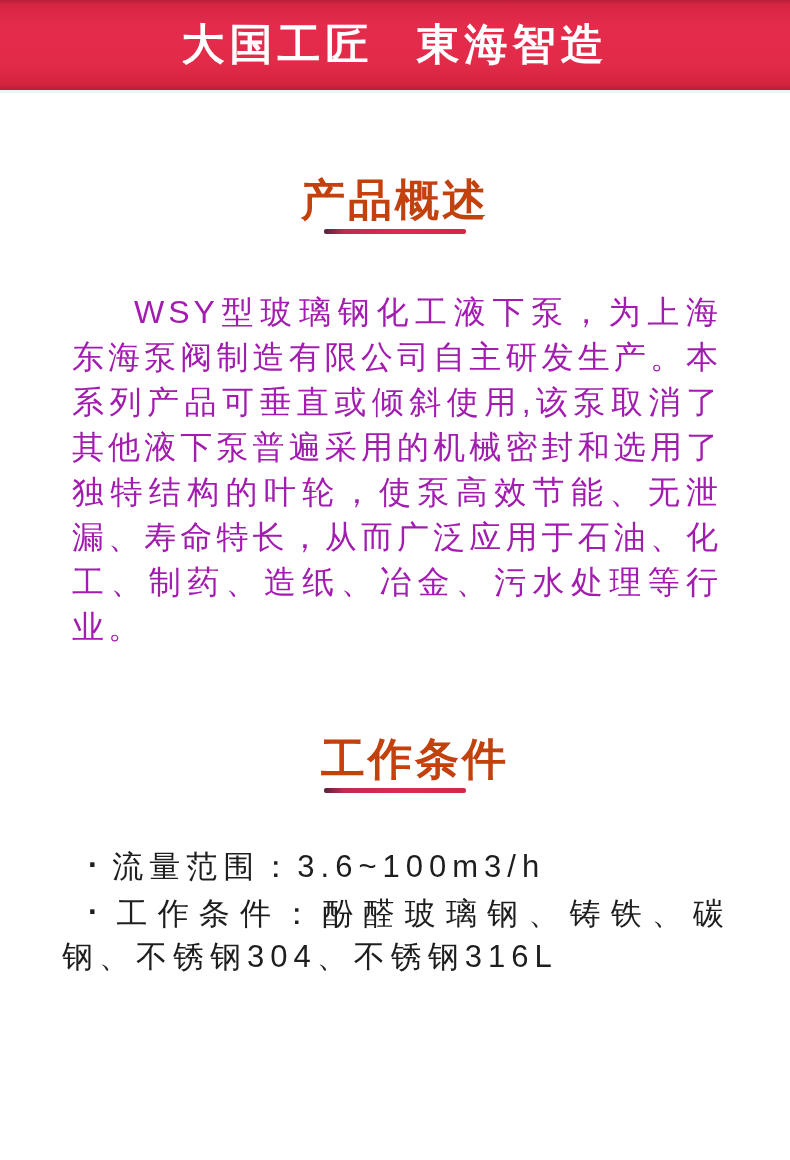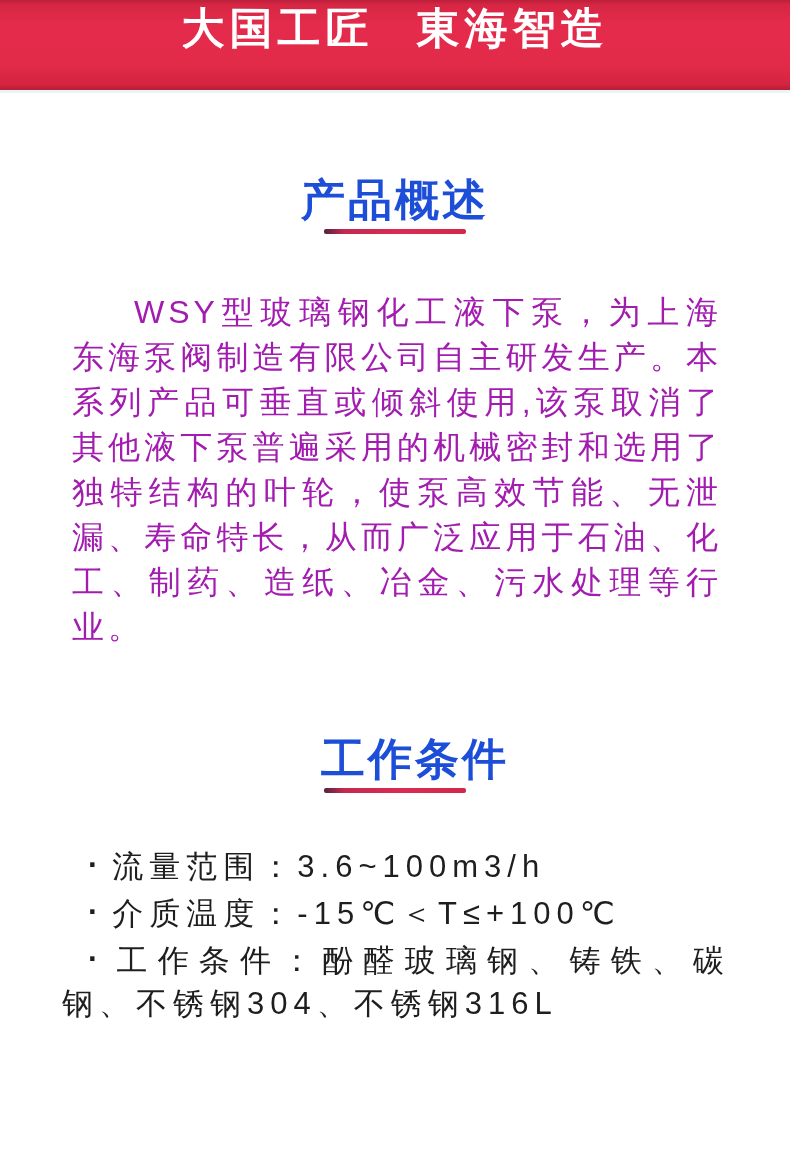--- a/index.html
+++ b/index.html
@@ -17,40 +17,40 @@
 
   
   .banner {
     height: 90px;
     background: linear-gradient(180deg,
       #b81f3a 0%, #d62643 5%,
       #e52b4c 28%, #e22a49 72%,
       #d3243f 94%, #b51e38 100%);
     border-bottom: 3px solid #eef2f9;
     display: flex;
-    align-items: flex-start;
+    align-items: center;
     justify-content: center;
   }
   .banner-title {
     color: #ffffff;
     font-size: 43px;
     font-weight: 700;
     letter-spacing: 5px;
     word-spacing: 26px;
     white-space: nowrap;
   }
 
   
   .section-title {
     margin: 0;
     text-align: center;
     font-size: 44px;
     line-height: 50px;
     font-weight: 700;
-    color: #1d4ed8;
+    color: #c2410c;
     letter-spacing: 3px;
   }
   .title-overview { margin-top: 82px; }
   .title-conditions { margin-top: 84px; margin-left: 40px; }
 
   .title-underline {
     width: 142px;
     height: 5px;
     margin: 4px auto 0 auto;
     border-radius: 2px;
@@ -110,21 +110,18 @@
 
   <section>
     <h2 class="section-title title-conditions">工作条件</h2>
     <div class="title-underline"></div>
 
     <ul class="conditions-list">
       <li>
         <span class="bullet-dot">·</span><span>流量范围：3.6~100m3/h</span>
       </li>
       <li>
-        <span class="bullet-dot">·</span><span>介质温度：-15℃＜T≤+100℃</span>
-      </li>
-      <li>
         <span class="bullet-dot">·</span><span>工作条件：酚醛玻璃钢、铸铁、碳钢、不锈钢304、不锈钢316L</span>
       </li>
     </ul>
   </section>
 
 </main>
 
 </body></html>

